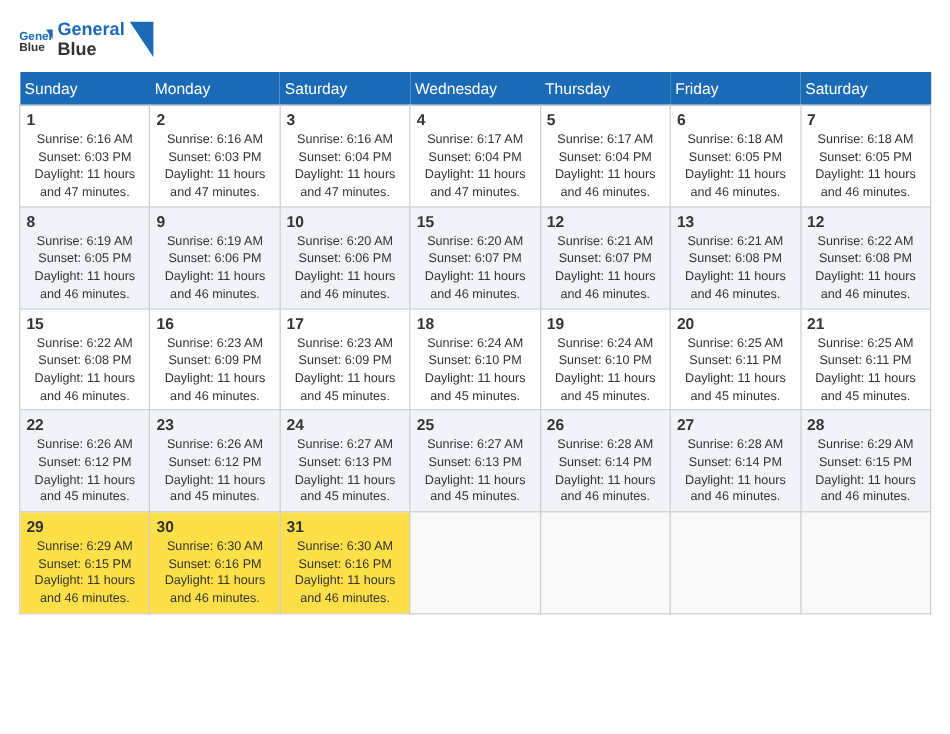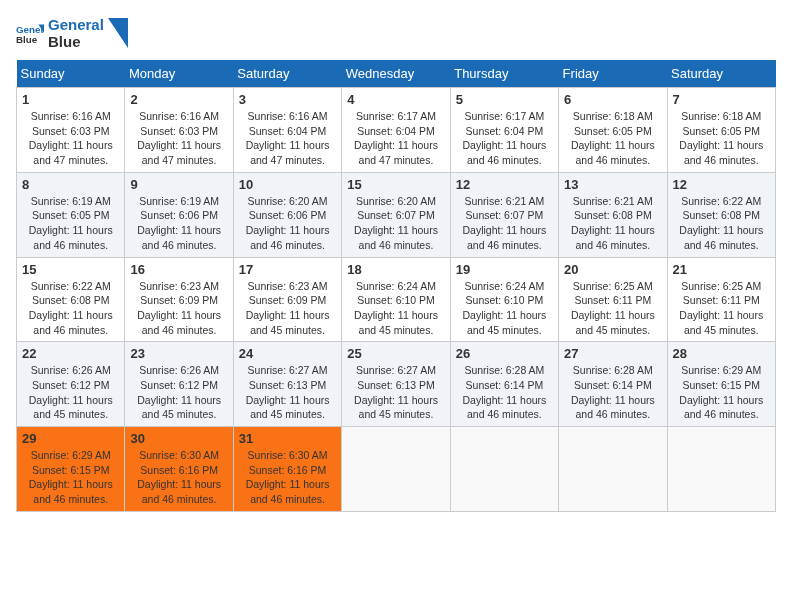--- a/index.html
+++ b/index.html
@@ -53,21 +53,21 @@
       vertical-align: top;
       padding: 4px 5px;
       width: 108px;
       height: 80px;
       background: #fff;
     }
     .calendar tr:nth-child(even) td {
       background: #f0f4f8;
     }
     .calendar tr:last-child td {
-      background: #f97316;
+      background: #fde047;
     }
     .day-num {
       font-size: 13px;
       font-weight: bold;
       color: #333;
       display: block;
       margin-bottom: 2px;
     }
     .day-info {
       color: #333;

